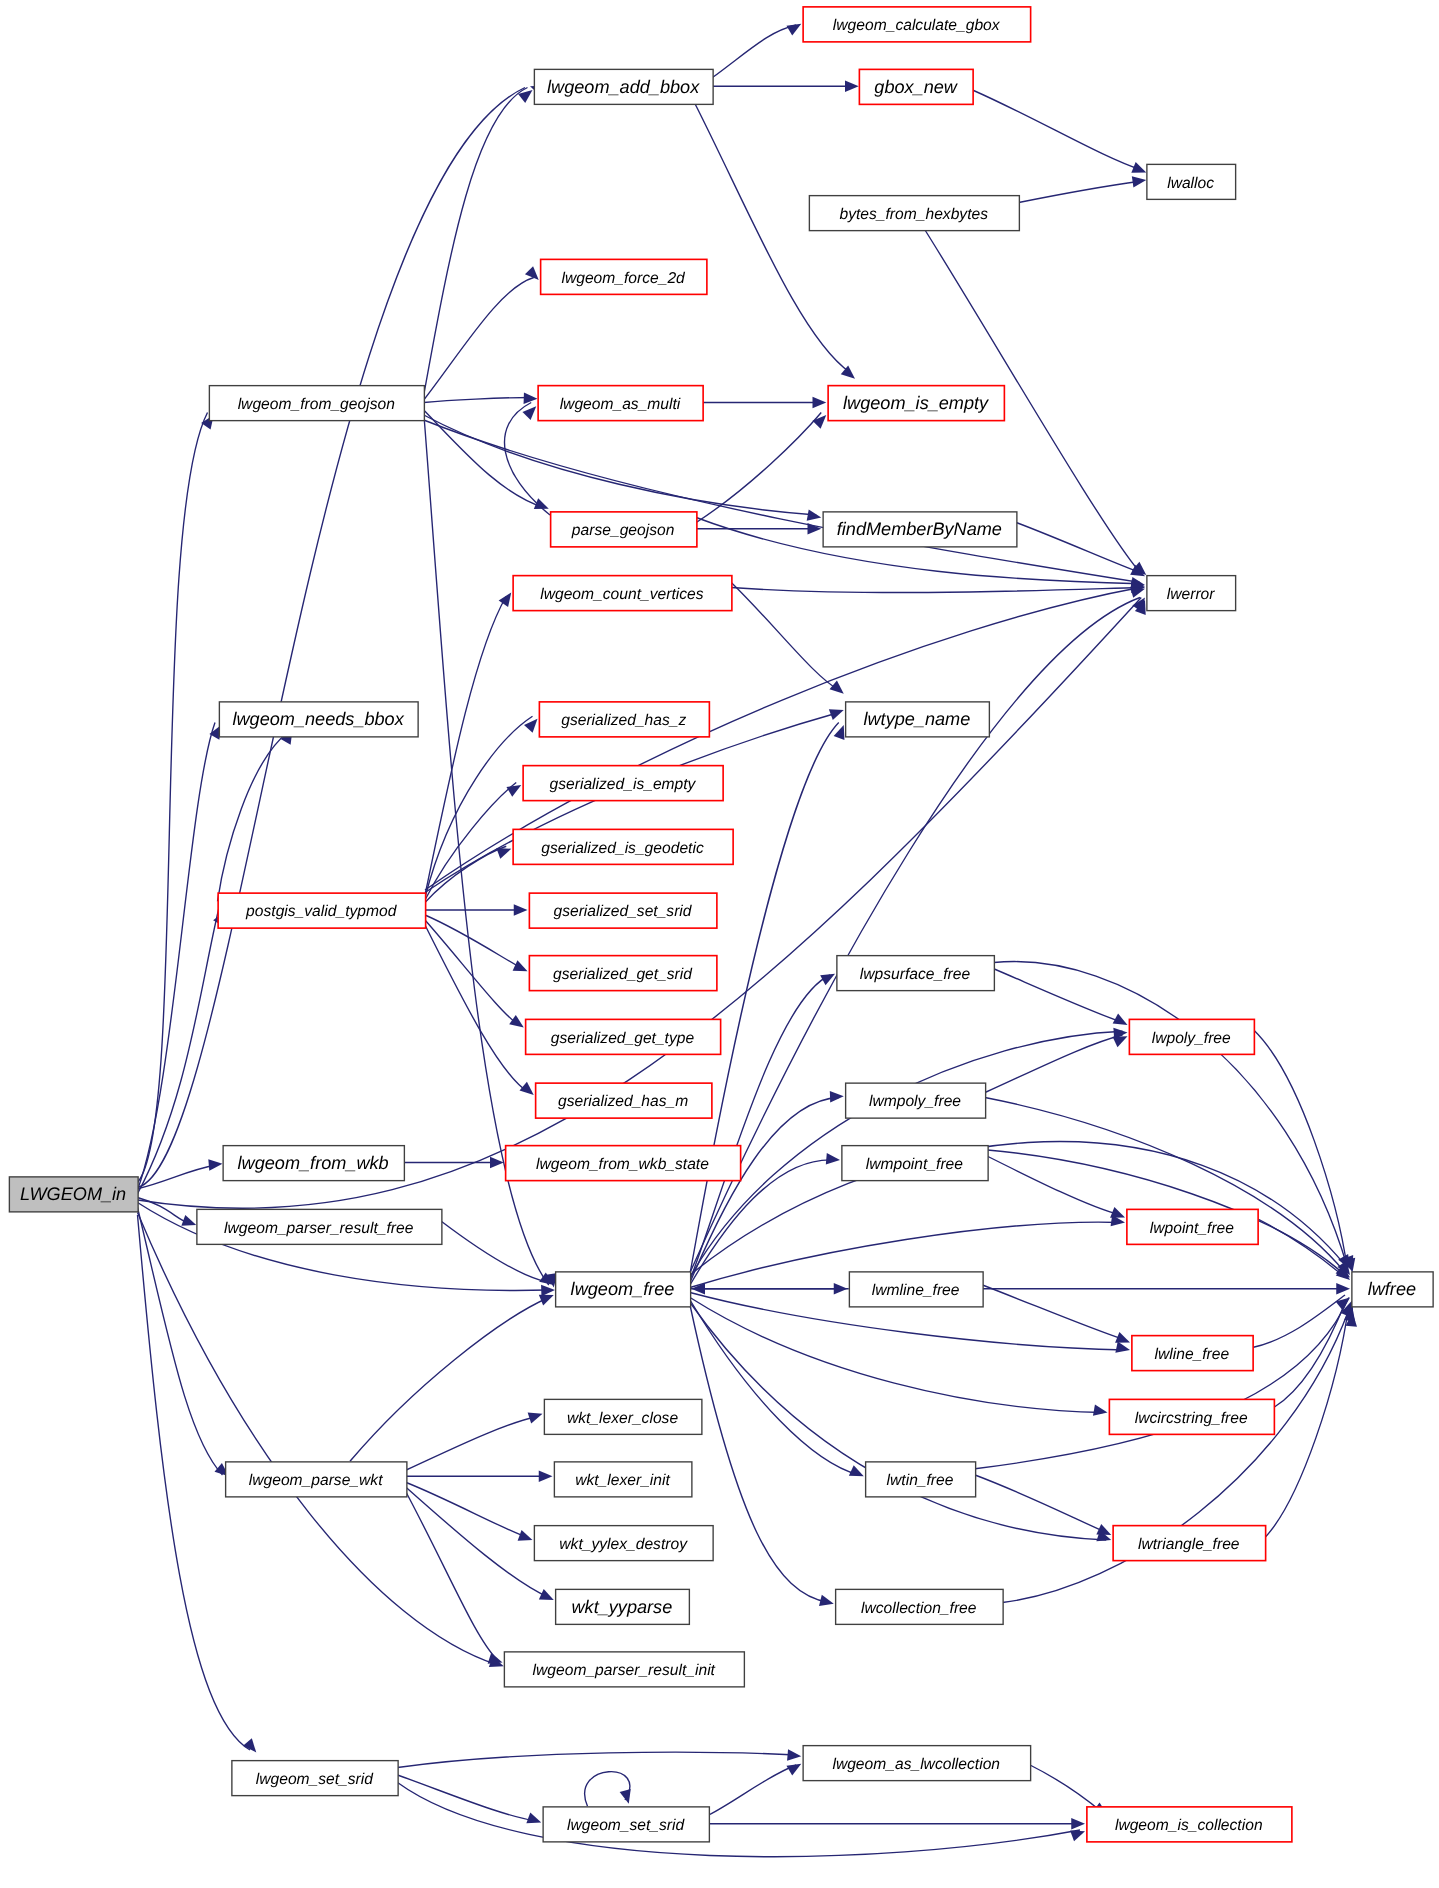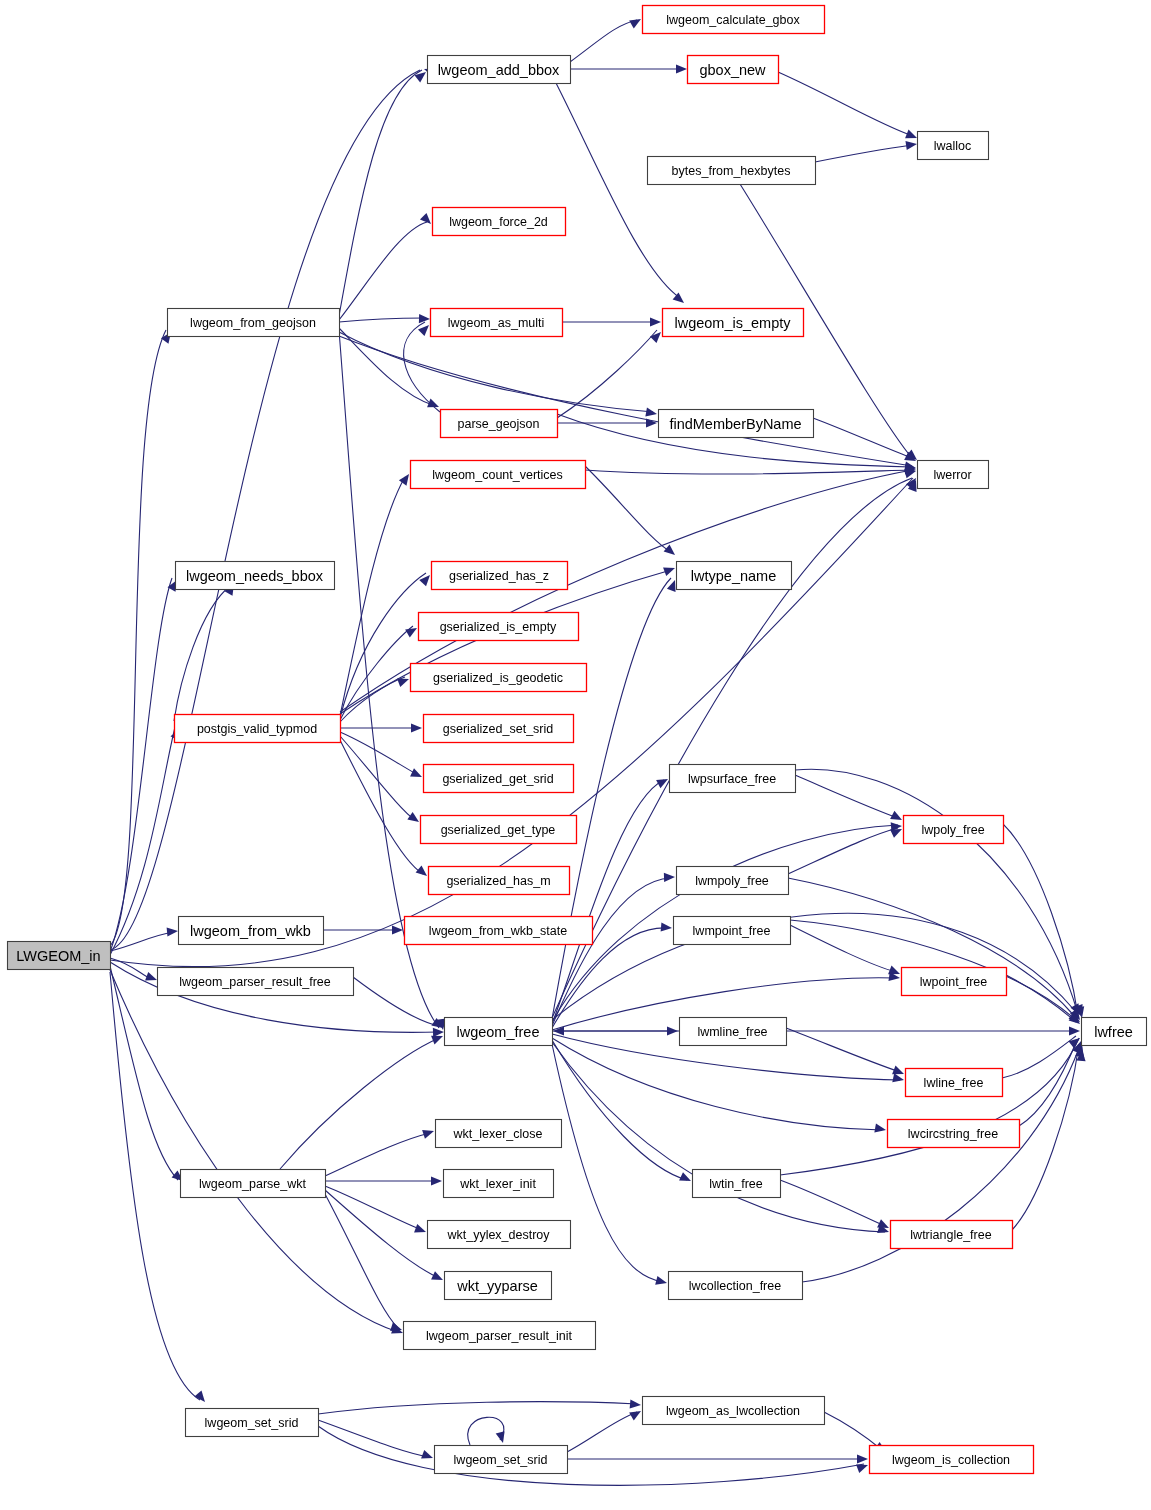--- a/index.html
+++ b/index.html
@@ -10,20 +10,21 @@
   body {
     width: 1151px;
     height: 1510px;
     font-family: "Liberation Sans", sans-serif;
     overflow: hidden;
   }
   #graph-root {
     position: relative;
     width: 1151px;
     height: 1510px;
+    font-style: italic;
   }
   svg#callgraph {
     display: block;
     width: 1151px;
     height: 1510px;
   }
   .edge {
     fill: none;
     stroke: #262673;
     stroke-width: 1.1px;

